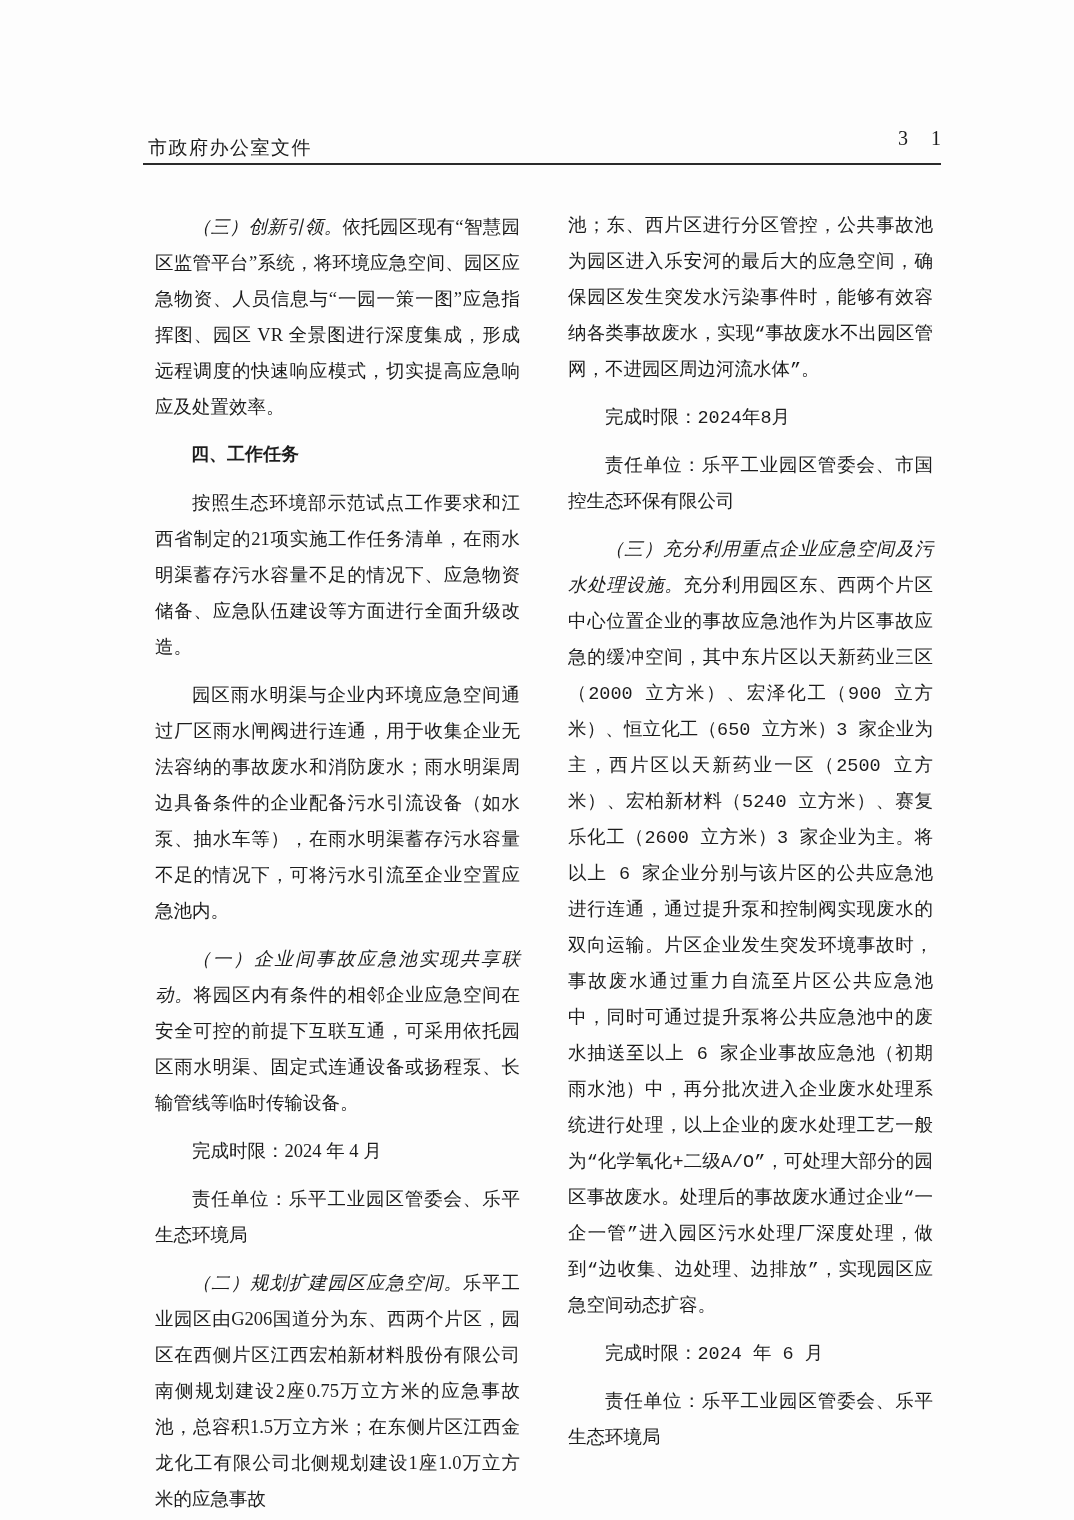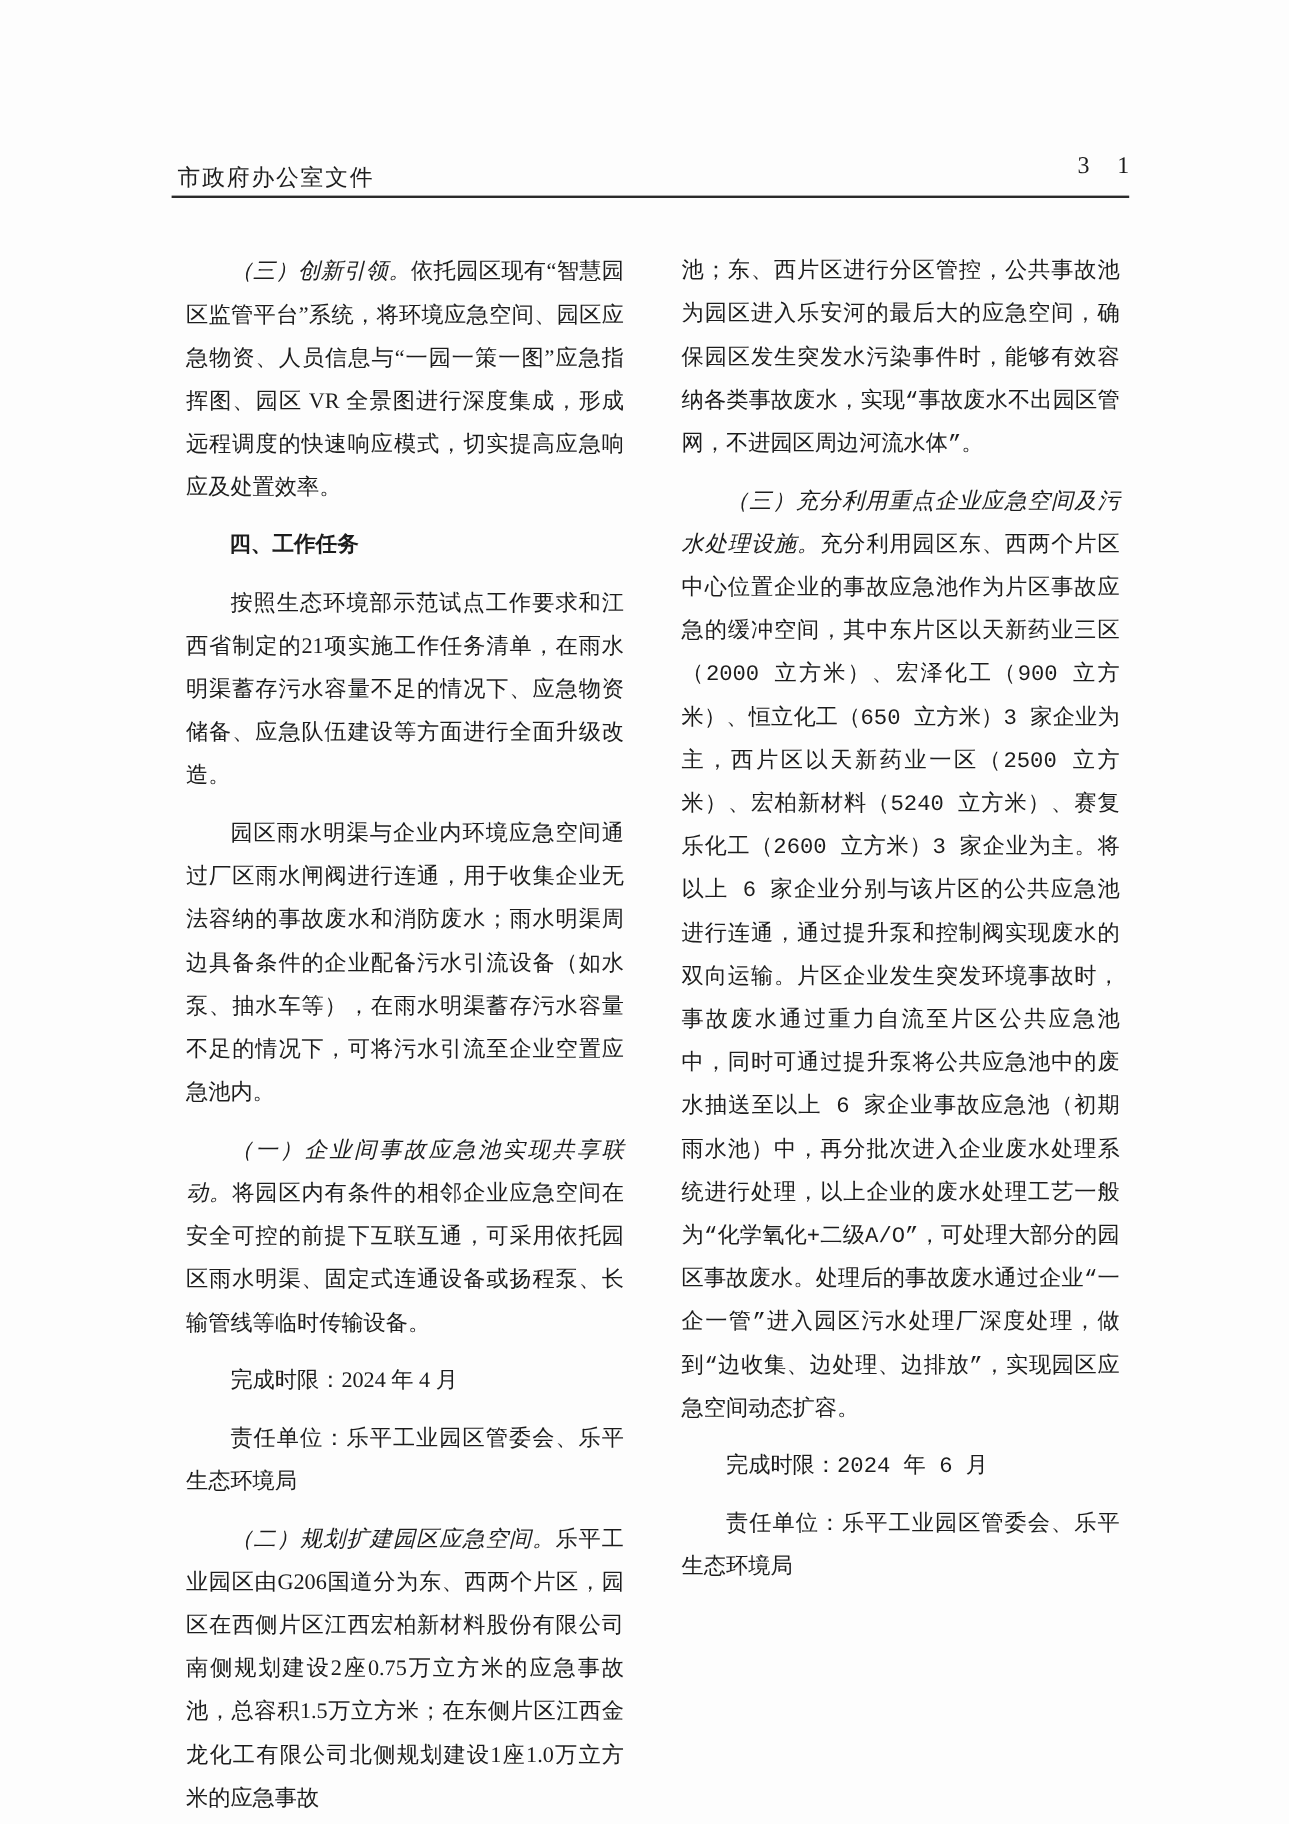--- a/index.html
+++ b/index.html
@@ -79,18 +79,20 @@
     <p class="para"><span>按照生态环境部示范试点工作要求和江西省制定的21项实施工作任务清单，在雨水明渠蓄存污水容量不足的情况下、应急物资储备、应急队伍建设等方面进行全面升级改造。</span></p>
     <p class="para"><span>园区雨水明渠与企业内环境应急空间通过厂区雨水闸阀进行连通，用于收集企业无法容纳的事故废水和消防废水；雨水明渠周边具备条件的企业配备污水引流设备（如水泵、抽水车等），在雨水明渠蓄存污水容量不足的情况下，可将污水引流至企业空置应急池内。</span></p>
     <p class="para"><span class="lead">（一）企业间事故应急池实现共享联动。</span><span>将园区内有条件的相邻企业应急空间在安全可控的前提下互联互通，可采用依托园区雨水明渠、固定式连通设备或扬程泵、长输管线等临时传输设备。</span></p>
     <p class="para"><span>完成时限：2024 年 4 月</span></p>
     <p class="para"><span>责任单位：乐平工业园区管委会、乐平生态环境局</span></p>
     <p class="para"><span class="lead">（二）规划扩建园区应急空间。</span><span>乐平工业园区由G206国道分为东、西两个片区，园区在西侧片区江西宏柏新材料股份有限公司南侧规划建设2座0.75万立方米的应急事故池，总容积1.5万立方米；在东侧片区江西金龙化工有限公司北侧规划建设1座1.0万立方米的应急事故</span></p>
   </div>
 
   <div class="col col-right">
     <p class="para noindent"><span>池；东、西片区进行分区管控，公共事故池为园区进入乐安河的最后大的应急空间，确保园区发生突发水污染事件时，能够有效容纳各类事故废水，实现“事故废水不出园区管网，不进园区周边河流水体”。</span></p>
+    <p class="para"><span>完成时限：2024年8月</span></p>
+    <p class="para"><span>责任单位：乐平工业园区管委会、市国控生态环保有限公司</span></p>
     <p class="para"><span class="lead">（三）充分利用重点企业应急空间及污水处理设施。</span><span>充分利用园区东、西两个片区中心位置企业的事故应急池作为片区事故应急的缓冲空间，其中东片区以天新药业三区（2000 立方米）、宏泽化工（900 立方米）、恒立化工（650 立方米）3 家企业为主，西片区以天新药业一区（2500 立方米）、宏柏新材料（5240 立方米）、赛复乐化工（2600 立方米）3 家企业为主。将以上 6 家企业分别与该片区的公共应急池进行连通，通过提升泵和控制阀实现废水的双向运输。片区企业发生突发环境事故时，事故废水通过重力自流至片区公共应急池中，同时可通过提升泵将公共应急池中的废水抽送至以上 6 家企业事故应急池（初期雨水池）中，再分批次进入企业废水处理系统进行处理，以上企业的废水处理工艺一般为“化学氧化+二级A/O”，可处理大部分的园区事故废水。处理后的事故废水通过企业“一企一管”进入园区污水处理厂深度处理，做到“边收集、边处理、边排放”，实现园区应急空间动态扩容。</span></p>
     <p class="para"><span>完成时限：2024 年 6 月</span></p>
     <p class="para"><span>责任单位：乐平工业园区管委会、乐平生态环境局</span></p>
   </div>
 
 </div>
 
 </body></html>

